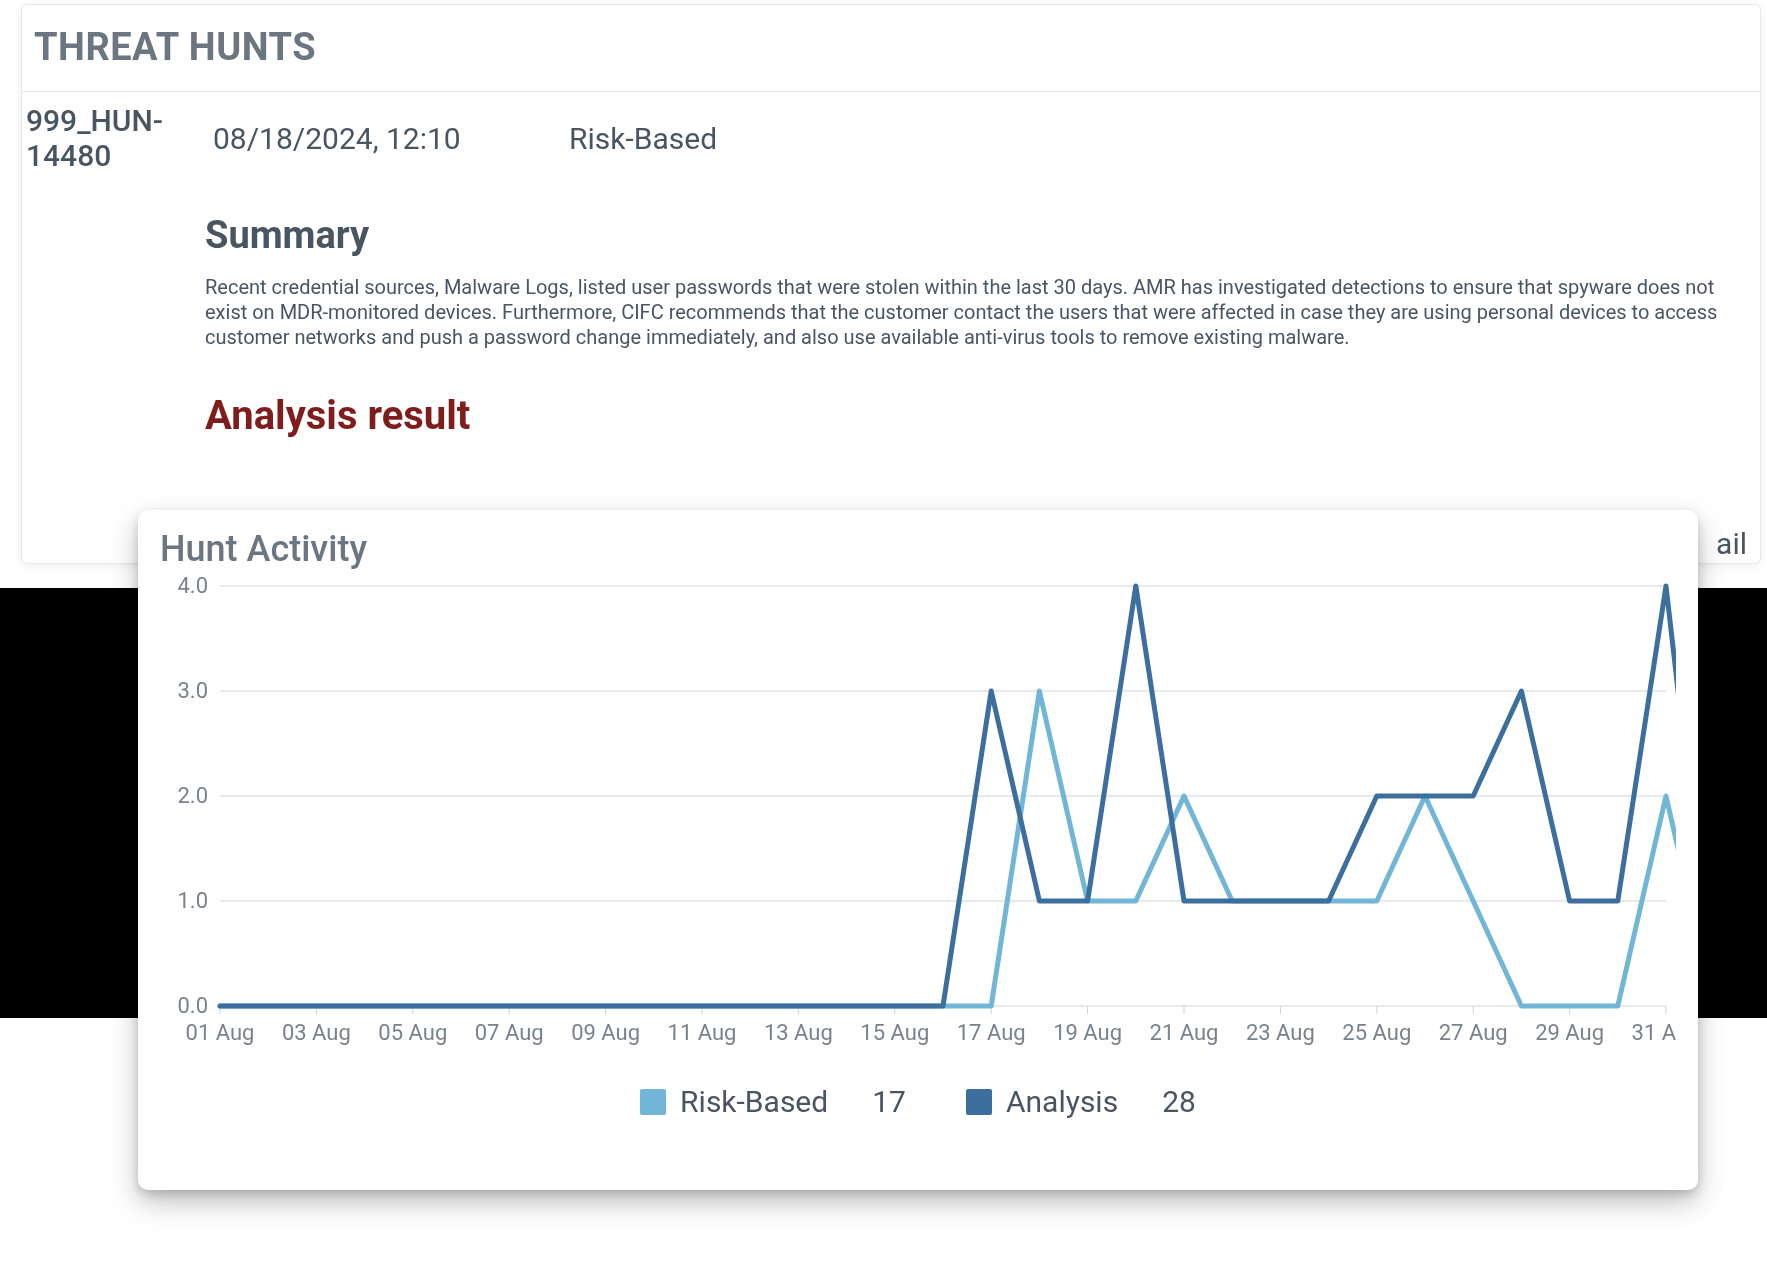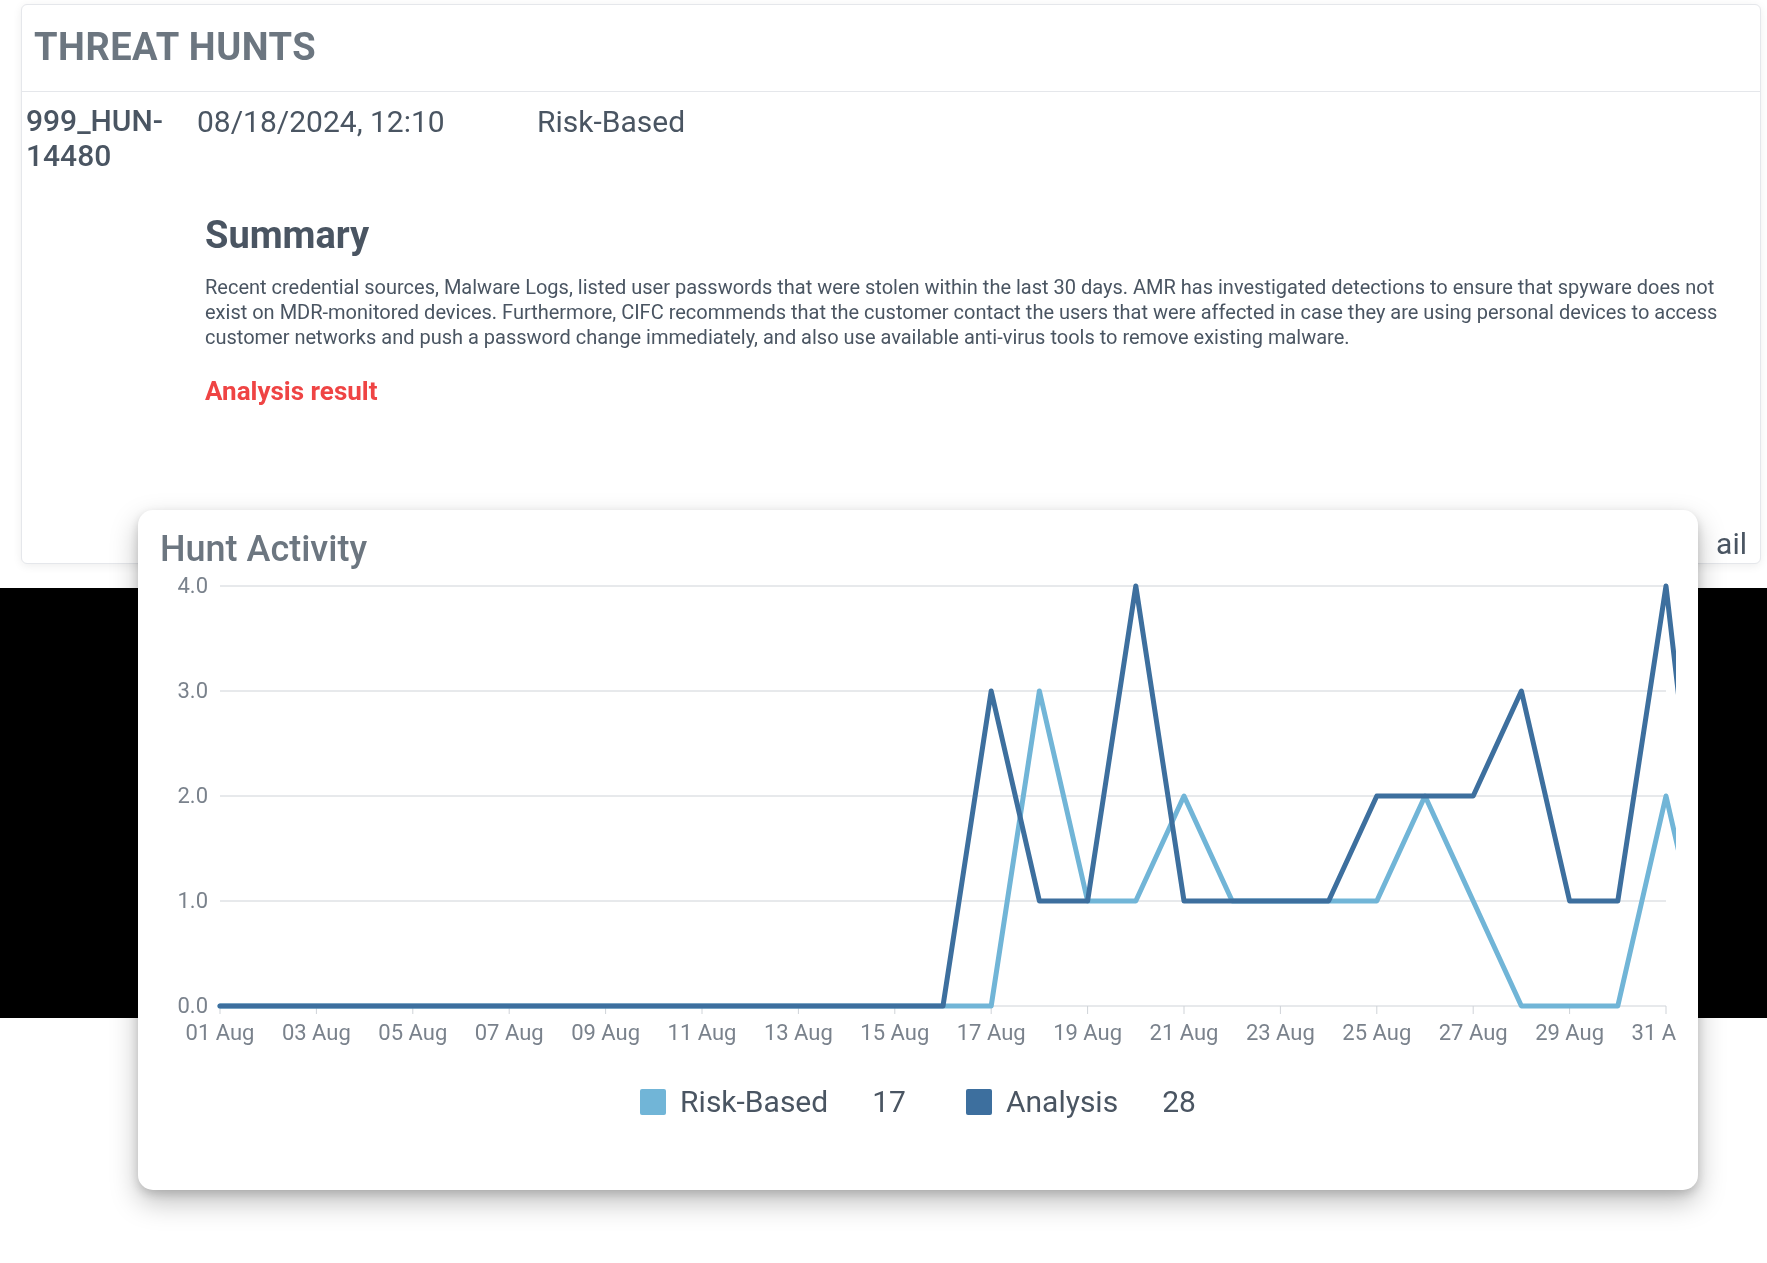--- a/index.html
+++ b/index.html
@@ -30,24 +30,25 @@
   .page-title {
     font-size: 38px;
     font-weight: 700;
     letter-spacing: 0.5px;
     color: #6c7680;
     padding: 20px 12px 22px 12px;
     border-bottom: 1px solid #e5e7eb;
   }
   .row1 {
     display: flex;
-    align-items: flex-start;
+    align-items: center;
     padding: 12px 12px 0 0;
     font-size: 30px;
     color: #4a5562;
+    gap: 16px;
   }
   .hunt-id {
     width: 175px;
     font-weight: 500;
     line-height: 1.15;
     padding-left: 4px;
   }
   .hunt-date { width: 340px; }
   .hunt-type { }
   .body-indent { padding-left: 183px; padding-right: 30px; }
@@ -57,24 +58,24 @@
     color: #4a5562;
     margin-top: 40px;
     margin-bottom: 18px;
   }
   .summary-text {
     font-size: 20px;
     line-height: 1.25;
     color: #4a5562;
   }
   .analysis-h {
-    font-size: 26px;
+    font-size: 40px;
     font-weight: 700;
-    color: #ef4444;
-    margin-top: 26px;
+    color: #7f1d1d;
+    margin-top: 42px;
   }
 
   
   .dark-strip {
     position: absolute;
     left: 0;
     right: 0;
     top: 588px;
     height: 430px;
     background: #000000;
@@ -91,21 +92,21 @@
   }
 
   
   .card-chart {
     position: absolute;
     left: 138px;
     top: 510px;
     width: 1560px;
     height: 680px;
     background: #ffffff;
-    border-radius: 15px;
+    border-radius: 10px;
     box-shadow:
       0 12px 28px rgba(0,0,0,0.25),
       0 4px 10px rgba(0,0,0,0.15);
     padding: 18px 22px 20px 22px;
   }
   .chart-title {
     font-size: 36px;
     font-weight: 500;
     color: #6c7680;
     margin-bottom: 6px;

